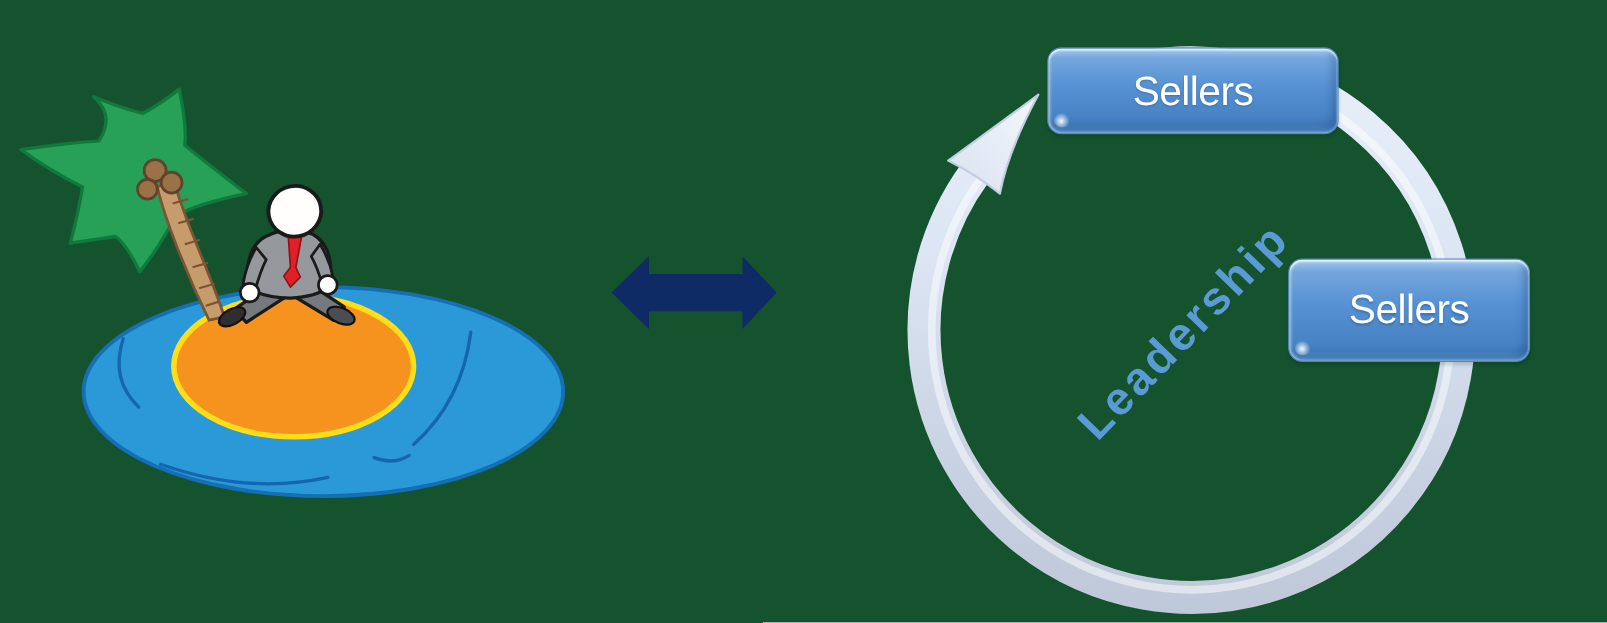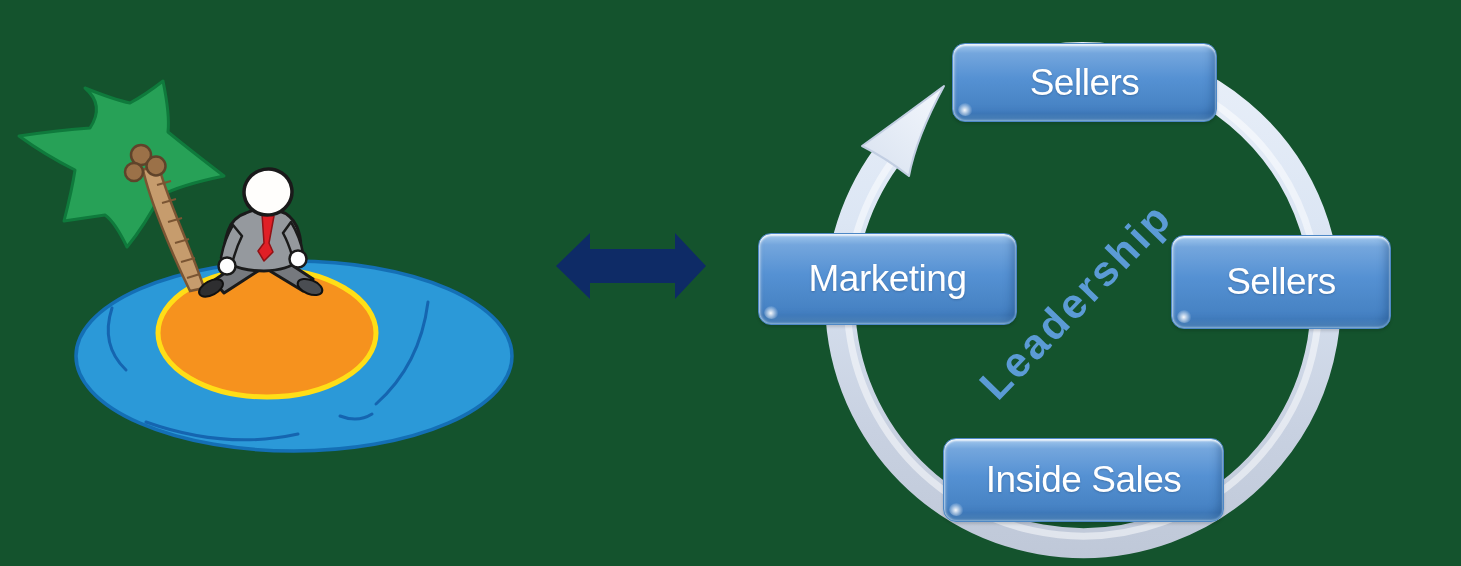--- a/index.html
+++ b/index.html
@@ -115,22 +115,16 @@
       <path d="M 862 146 Q 898 120 944 86 Q 916 138 909 176 Q 886 158 862 146 Z" fill="url(#headGrad)" stroke="#C2CEE2" stroke-width="2" stroke-linejoin="round"></path>
     </g>
   </svg>
 
   <div class="node node-sellers">
     <span>Sellers</span>
   </div>
   <div class="node node-buyers">
     <span>Sellers</span>
   </div>
-  <div class="node node-inside-sales">
-    <span>Inside Sales</span>
-  </div>
-  <div class="node node-marketing">
-    <span>Marketing</span>
-  </div>
 
   <div class="leadership">Leadership</div>
 
 </div>
 
 </body></html>

